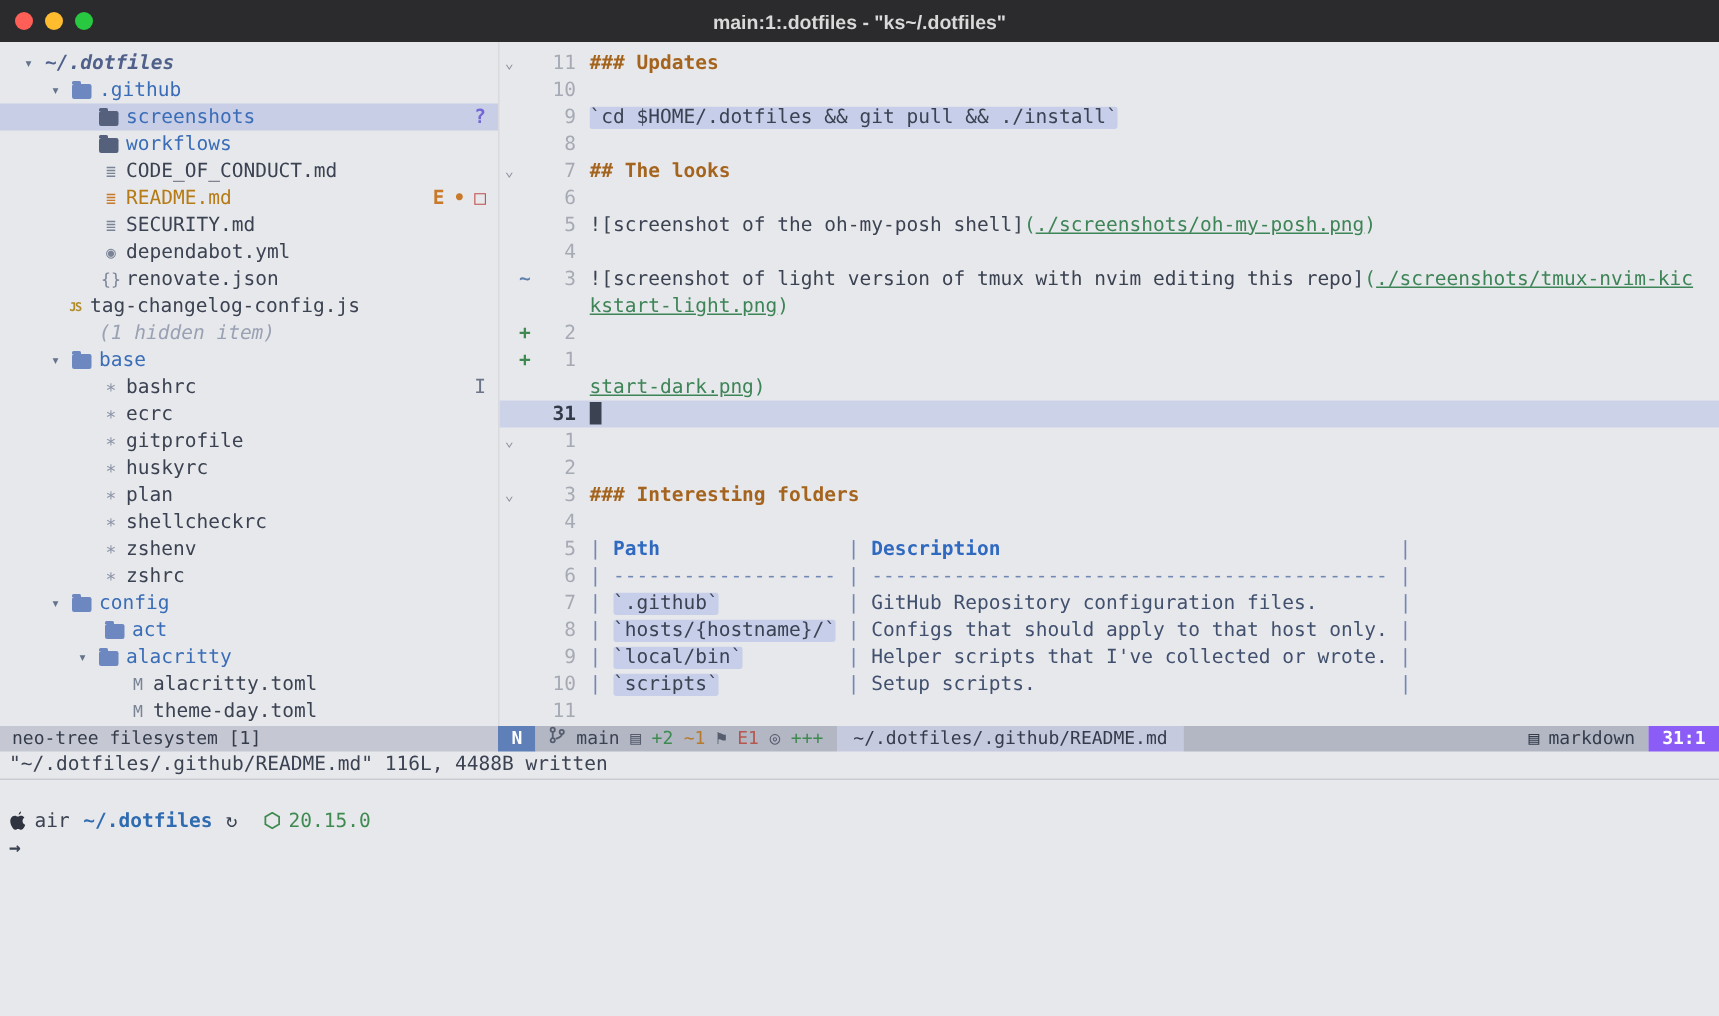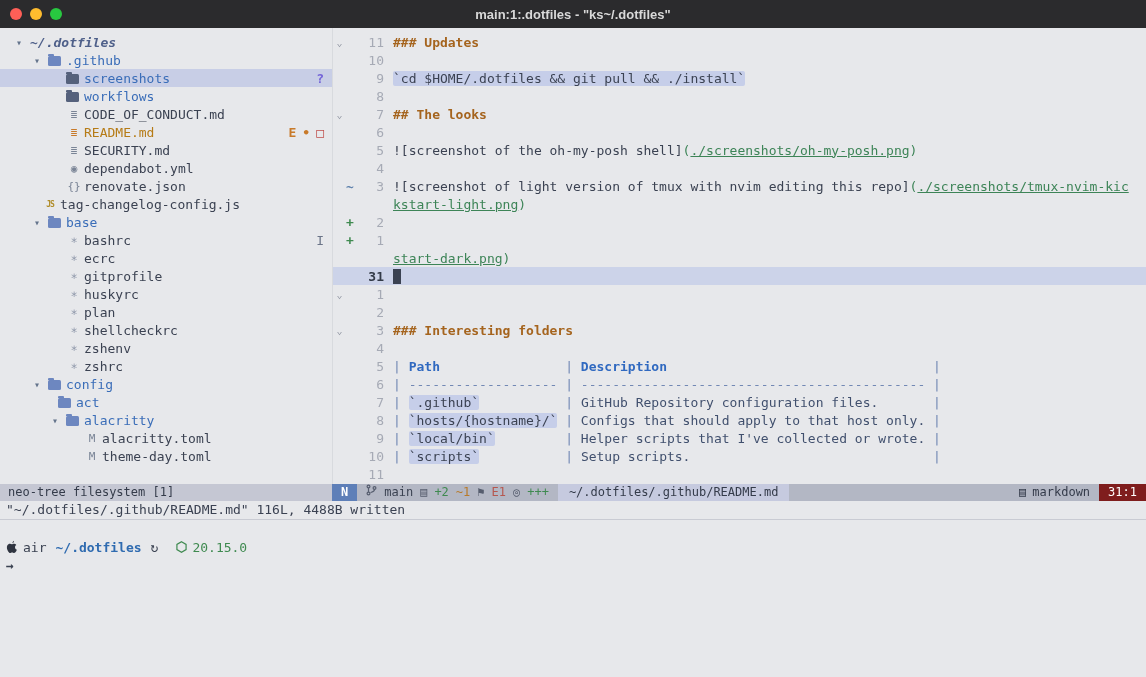--- a/index.html
+++ b/index.html
@@ -69,21 +69,21 @@
   
   .status{height:17px;display:flex;font-size:12px;line-height:17px;white-space:pre}
   .st-neo{width:332px;background:#c5c7d3;padding-left:8px;color:#343b4a;flex:0 0 auto}
   .st-mode{background:#5e7fb8;color:#fff;font-weight:bold;padding:0 9px;flex:0 0 auto}
   .st-info{background:#b3b7c4;padding:0 9px;display:flex;gap:7px;align-items:center;flex:0 0 auto}
   .st-info .ic{color:#565d6e}
   .da{color:#3f8a50}.dc{color:#b87a2a}.de{color:#b5574f}.dx{color:#3f8a50}
   .st-file{background:#c6cadf;padding:0 11px;color:#343b4a;flex:0 0 auto}
   .st-fill{flex:1;background:#b3b7c4}
   .st-ft{background:#b3b7c4;padding:0 9px;display:flex;gap:6px;align-items:center;color:#343b4a;flex:0 0 auto}
-  .st-pos{background:#7f1d1d;color:#fff;font-weight:normal;padding:0 9px;flex:0 0 auto}
+  .st-pos{background:#8b5cf6;color:#fff;font-weight:bold;padding:0 9px;flex:0 0 auto}
 
   .cmdline{height:18px;line-height:18px;padding-left:6px;white-space:pre}
 
   .pane-border{height:1px;background:#c9cbd3}
 
   
   .shell{padding-top:18px}
   .srow{height:18px;display:flex;align-items:center;padding-left:6px;white-space:pre}
   .apl{margin-right:5px;display:inline-flex}
   .ph{color:#3b4252}
@@ -120,31 +120,32 @@
             <div class="trow" style="padding-left: 16px;"><span class="arrow">▾</span><span class="lbl root">~/.dotfiles</span></div>
             <div class="trow" style="padding-left: 34px;"><span class="arrow">▾</span><span class="fico"></span><span class="lbl dir">.github</span></div>
             <div class="trow sel" style="padding-left: 52px;"><span class="arrow"></span><span class="fico dk"></span><span class="lbl dir">screenshots</span><span class="markers"><span class="b-q">?</span></span></div>
             <div class="trow" style="padding-left: 52px;"><span class="arrow"></span><span class="fico dk"></span><span class="lbl dir">workflows</span></div>
             <div class="trow" style="padding-left: 52px;"><span class="arrow"></span><span class="gly g-gry">≣</span><span class="lbl file">CODE_OF_CONDUCT.md</span></div>
             <div class="trow" style="padding-left: 52px;"><span class="arrow"></span><span class="gly g-org">≣</span><span class="lbl mod">README.md</span><span class="markers"><span class="b-org">E</span><span class="b-org">•</span><span class="b-red">□</span></span></div>
             <div class="trow" style="padding-left: 52px;"><span class="arrow"></span><span class="gly g-gry">≣</span><span class="lbl file">SECURITY.md</span></div>
             <div class="trow" style="padding-left: 52px;"><span class="arrow"></span><span class="gly g-gry">◉</span><span class="lbl file">dependabot.yml</span></div>
             <div class="trow" style="padding-left: 52px;"><span class="arrow"></span><span class="gly g-gry">{}</span><span class="lbl file">renovate.json</span></div>
             <div class="trow" style="padding-left: 28px;"><span class="arrow"></span><span class="gly g-js">JS</span><span class="lbl file">tag-changelog-config.js</span></div>
+            <div class="trow" style="padding-left: 52px;"><span class="arrow"></span><span class="lbl hid">(1 hidden item)</span></div>
             <div class="trow" style="padding-left: 34px;"><span class="arrow">▾</span><span class="fico"></span><span class="lbl dir">base</span></div>
             <div class="trow" style="padding-left: 52px;"><span class="arrow"></span><span class="gly g-ast">∗</span><span class="lbl file">bashrc</span><span class="markers"><span class="b-gry">I</span></span></div>
             <div class="trow" style="padding-left: 52px;"><span class="arrow"></span><span class="gly g-ast">∗</span><span class="lbl file">ecrc</span></div>
             <div class="trow" style="padding-left: 52px;"><span class="arrow"></span><span class="gly g-ast">∗</span><span class="lbl file">gitprofile</span></div>
             <div class="trow" style="padding-left: 52px;"><span class="arrow"></span><span class="gly g-ast">∗</span><span class="lbl file">huskyrc</span></div>
             <div class="trow" style="padding-left: 52px;"><span class="arrow"></span><span class="gly g-ast">∗</span><span class="lbl file">plan</span></div>
             <div class="trow" style="padding-left: 52px;"><span class="arrow"></span><span class="gly g-ast">∗</span><span class="lbl file">shellcheckrc</span></div>
             <div class="trow" style="padding-left: 52px;"><span class="arrow"></span><span class="gly g-ast">∗</span><span class="lbl file">zshenv</span></div>
             <div class="trow" style="padding-left: 52px;"><span class="arrow"></span><span class="gly g-ast">∗</span><span class="lbl file">zshrc</span></div>
             <div class="trow" style="padding-left: 34px;"><span class="arrow">▾</span><span class="fico"></span><span class="lbl dir">config</span></div>
-            <div class="trow" style="padding-left: 44px;"><span class="arrow"></span><span class="fico"></span><span class="lbl dir">act</span></div>
+            <div class="trow" style="padding-left: 56px;"><span class="arrow"></span><span class="fico"></span><span class="lbl dir">act</span></div>
             <div class="trow" style="padding-left: 52px;"><span class="arrow">▾</span><span class="fico"></span><span class="lbl dir">alacritty</span></div>
             <div class="trow" style="padding-left: 70px;"><span class="arrow"></span><span class="gly g-gry">M</span><span class="lbl file">alacritty.toml</span></div>
             <div class="trow" style="padding-left: 70px;"><span class="arrow"></span><span class="gly g-gry">M</span><span class="lbl file">theme-day.toml</span></div>
           </div>
       </div>
       <div class="editor">
         <div>
             <div class="eline"><span class="fold">⌄</span><span class="sgn "></span><span class="num">11</span><span class="ltext"><span class="s-h">### Updates</span></span></div>
             <div class="eline"><span class="fold"></span><span class="sgn "></span><span class="num">10</span><span class="ltext"></span></div>
             <div class="eline"><span class="fold"></span><span class="sgn "></span><span class="num">9</span><span class="ltext"><span class="s-code">`cd $HOME/.dotfiles &amp;&amp; git pull &amp;&amp; ./install`</span></span></div>

